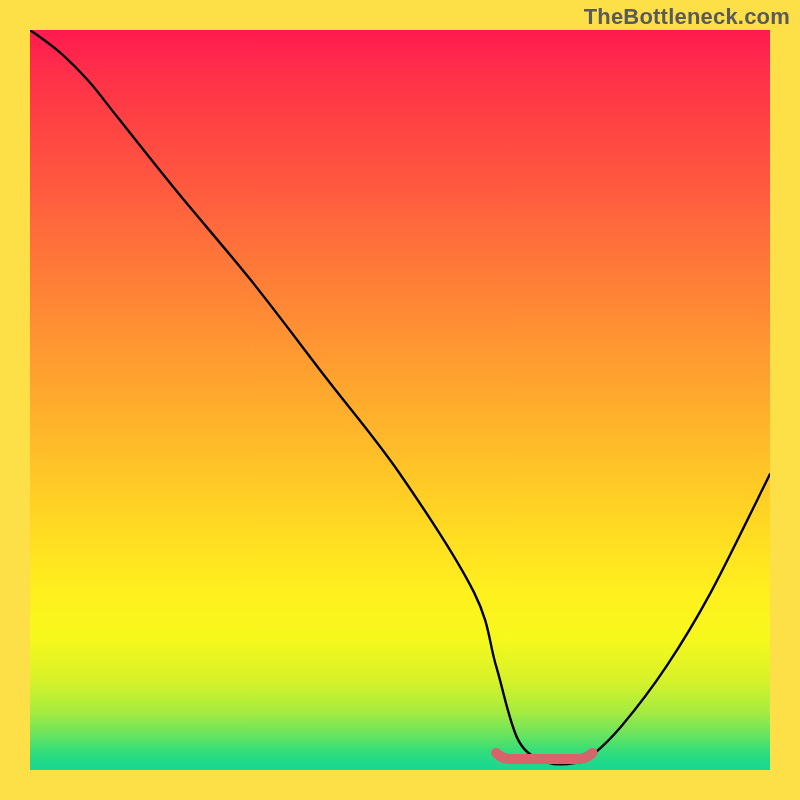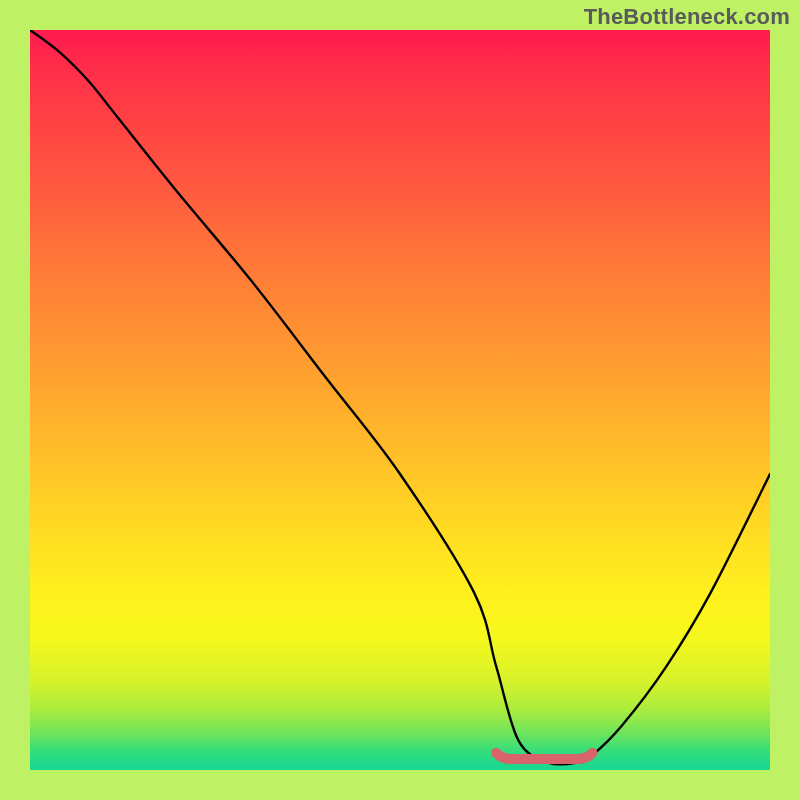--- a/index.html
+++ b/index.html
@@ -8,21 +8,21 @@
     width: 800px;
     height: 800px;
     background: #000;
     overflow: hidden;
     font-family: Arial, Helvetica, sans-serif;
   }
   .frame {
     position: relative;
     width: 800px;
     height: 800px;
-    background: #bef264;
+    background: #fde047;
   }
   .attribution {
     position: absolute;
     top: 4px;
     right: 10px;
     color: #5a5a5a;
     font-size: 22px;
     font-weight: 600;
     letter-spacing: 0.2px;
     z-index: 10;

